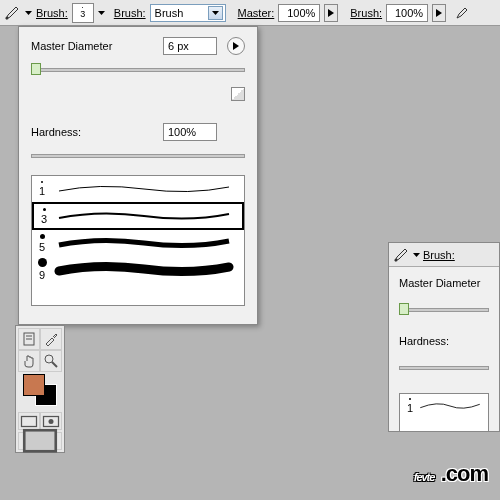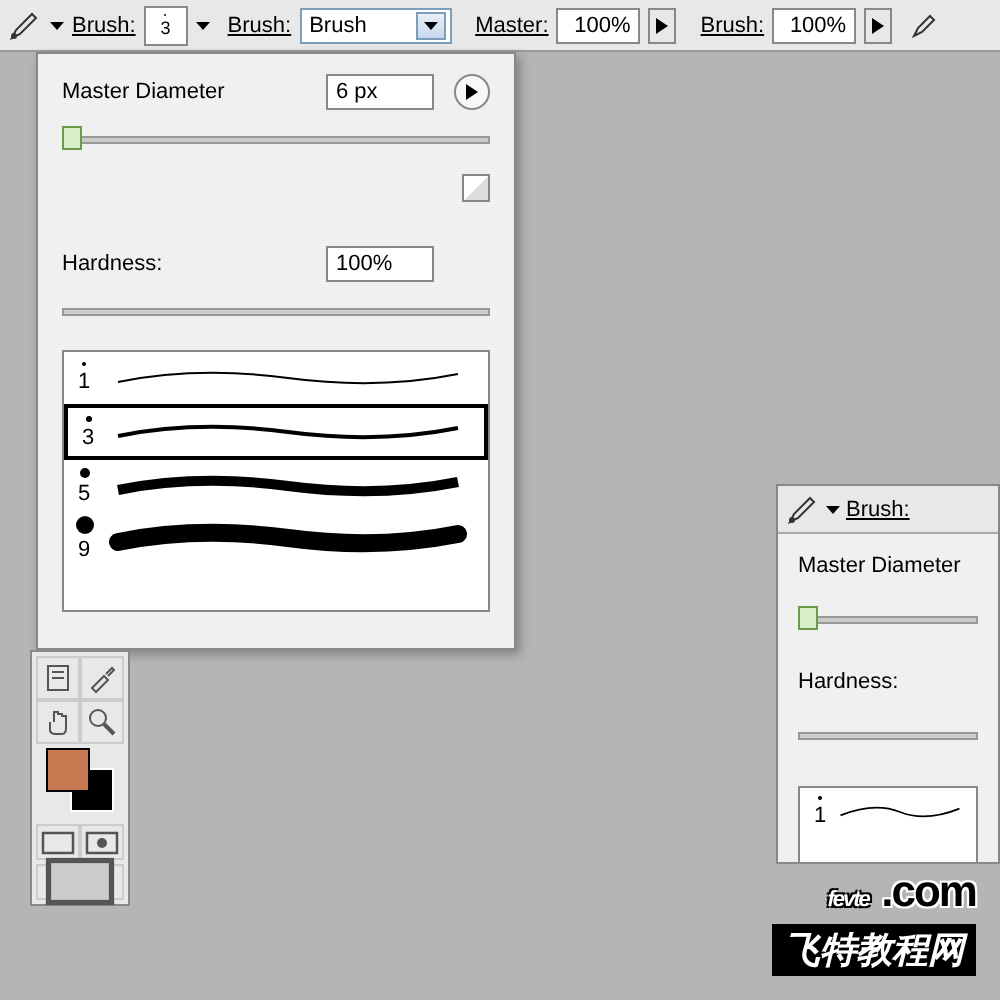--- a/index.html
+++ b/index.html
@@ -284,14 +284,13 @@
               <path d="M5 12 Q 25 4, 40 10 T 75 8" stroke="#000" stroke-width="1" fill="none"></path>
             </svg>
           </div>
       </div>
     </div>
   </div>
 </div>
 
 <div class="watermark">
   <div class="wm1"><span>fevte</span> <span class="com">.com</span></div>
-  <div class="wm2">飞特教程网</div>
 </div>
 
 </body></html>

